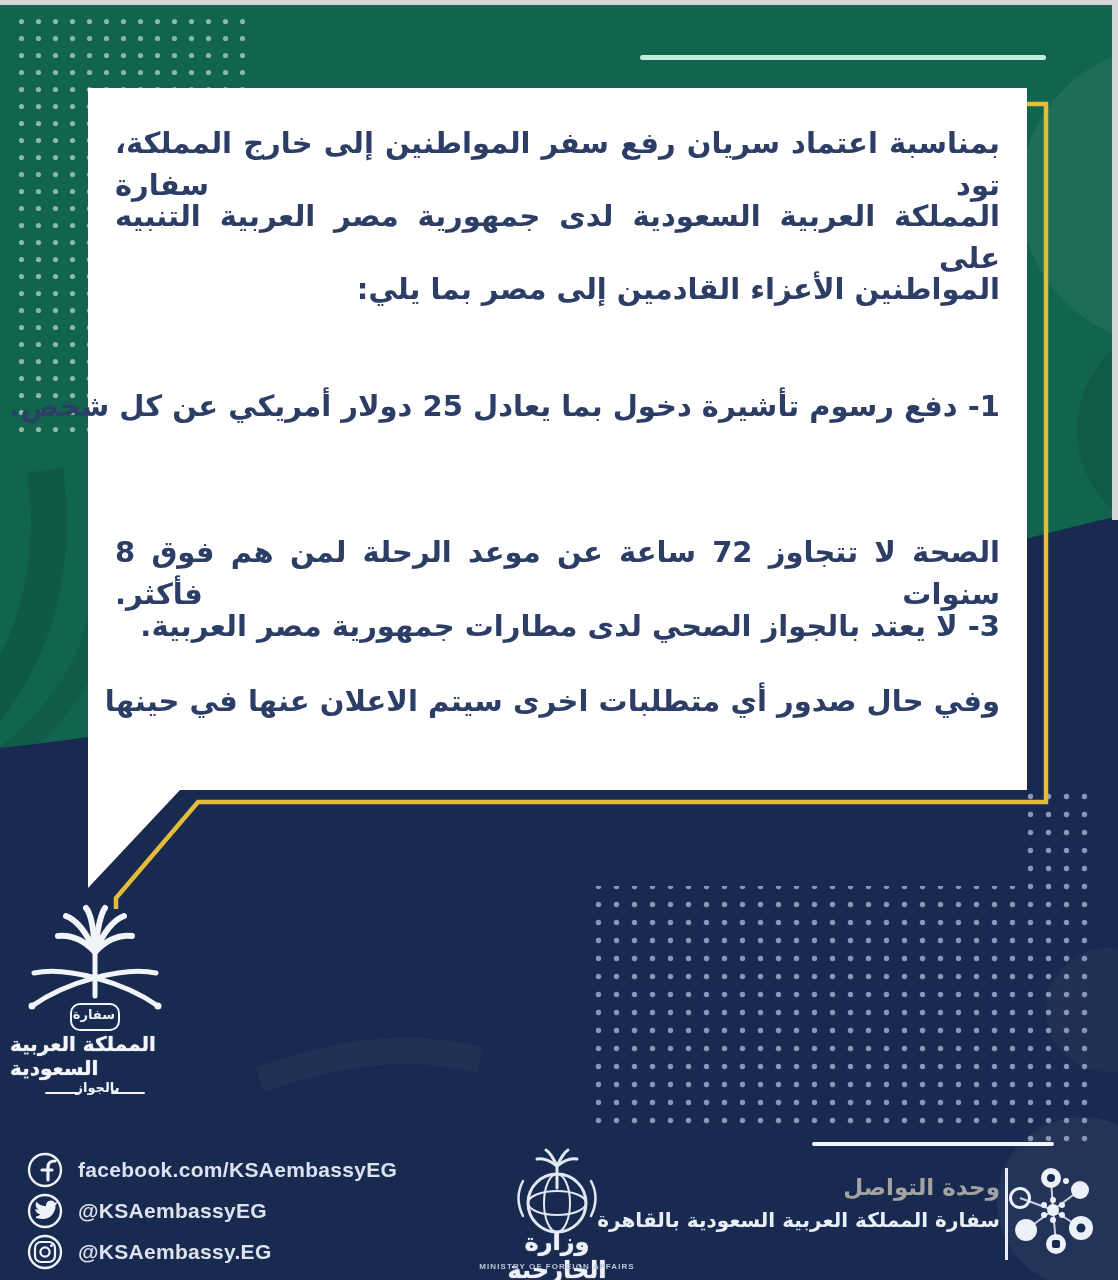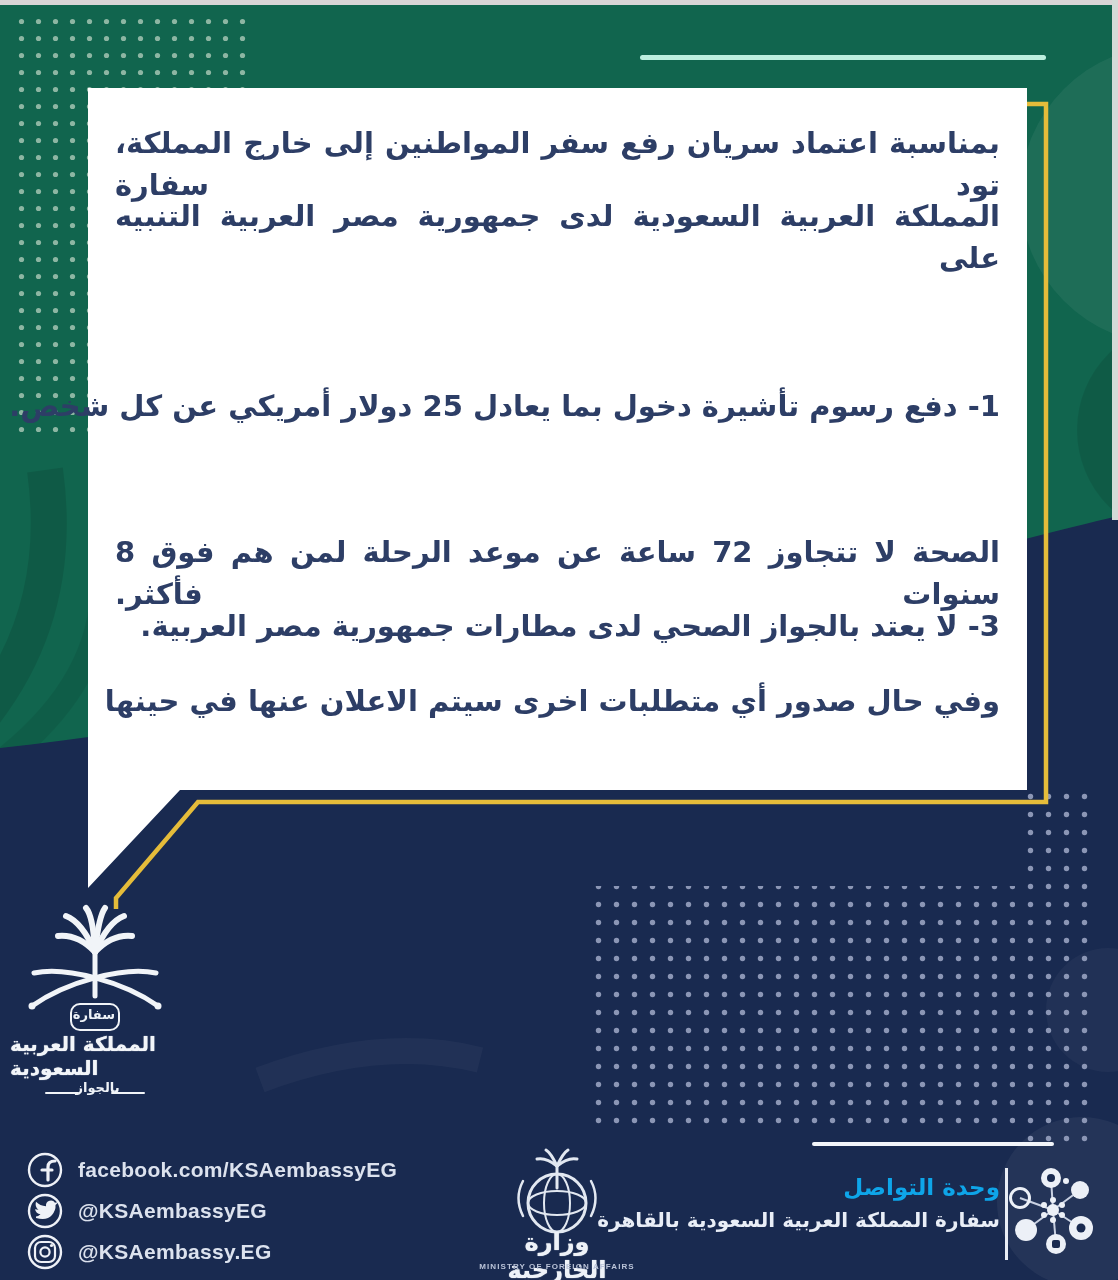--- a/index.html
+++ b/index.html
@@ -22,21 +22,21 @@
   .cline.stretch{white-space:normal;text-align:justify;text-align-last:justify;}
   
   .emb-label{left:71px;top:1007px;width:44px;text-align:right;font-size:13px;font-weight:bold;color:#eef2f7;}
   .emb-kingdom{left:10px;top:1032px;width:175px;text-align:left;font-size:20px;font-weight:bold;color:#f2f5f9;text-shadow:0 0 1px #f2f5f9;}
   .emb-city{left:55px;top:1080px;width:85px;text-align:center;font-size:13px;font-weight:bold;color:#eef2f7;}
   
   .social-handle{font-family:"Liberation Sans","DejaVu Sans",sans-serif;font-size:21px;font-weight:bold;color:#dce2ee;letter-spacing:.3px;}
   #sh1{left:78px;top:1158px;} #sh2{left:78px;top:1199px;} #sh3{left:78px;top:1240px;}
   .mofa-ar{left:477px;top:1228px;width:160px;text-align:center;font-size:24px;font-weight:bold;color:#eef2f8;text-shadow:0 0 1px #eef2f8;}
   .mofa-en{left:462px;top:1262px;width:190px;text-align:center;font-family:"Liberation Sans",sans-serif;font-size:8px;font-weight:bold;letter-spacing:1.1px;color:#bac3d8;}
-  .unit-title{right:118px;top:1174px;text-align:right;font-size:23px;font-weight:bold;color:#0ea5e9;}
+  .unit-title{right:118px;top:1174px;text-align:right;font-size:23px;font-weight:bold;color:#a3a3a3;}
   .unit-sub{right:118px;top:1208px;text-align:right;font-size:20px;font-weight:bold;color:#e9eef7;}
 </style>
 </head>
 <body>
 
 <div id="canvas">
 
   <svg id="bg-svg" width="1118" height="1280" viewBox="0 0 1118 1280">
     <defs>
       <pattern id="gdots" width="17" height="17" patternUnits="userSpaceOnUse">
@@ -159,20 +159,21 @@
         <circle cx="1044" cy="1215" r="3"></circle>
           <circle cx="1044" cy="1205" r="3"></circle>
       </g>
       <circle cx="1066" cy="1181" r="3" fill="#ecf0f7"></circle>
     </g>
   </svg>
 
   <div id="card-text">
     <div class="cline stretch" style="top:122px;">بمناسبة اعتماد سريان رفع سفر المواطنين إلى خارج المملكة، تود سفارة</div>
     <div class="cline stretch" style="top:195px;">المملكة العربية السعودية لدى جمهورية مصر العربية التنبيه على</div>
+    <div class="cline" style="top:268px;">المواطنين الأعزاء القادمين إلى مصر بما يلي:</div>
     <div class="cline" style="top:385px;">1- دفع رسوم تأشيرة دخول بما يعادل 25 دولار أمريكي عن كل شخص.</div>
     <div class="cline stretch" style="top:531px;">الصحة لا تتجاوز 72 ساعة عن موعد الرحلة لمن هم فوق 8 سنوات فأكثر.</div>
     <div class="cline" style="top:605px;">3- لا يعتد بالجواز الصحي لدى مطارات جمهورية مصر العربية.</div>
     <div class="cline" style="top:680px;">وفي حال صدور أي متطلبات اخرى سيتم الاعلان عنها في حينها</div>
   </div>
 
   <div class="txt ar emb-label">سفارة</div>
   <div class="txt ar emb-kingdom">المملكة العربية السعودية</div>
   <div class="txt ar emb-city">بالجواز</div>
 

